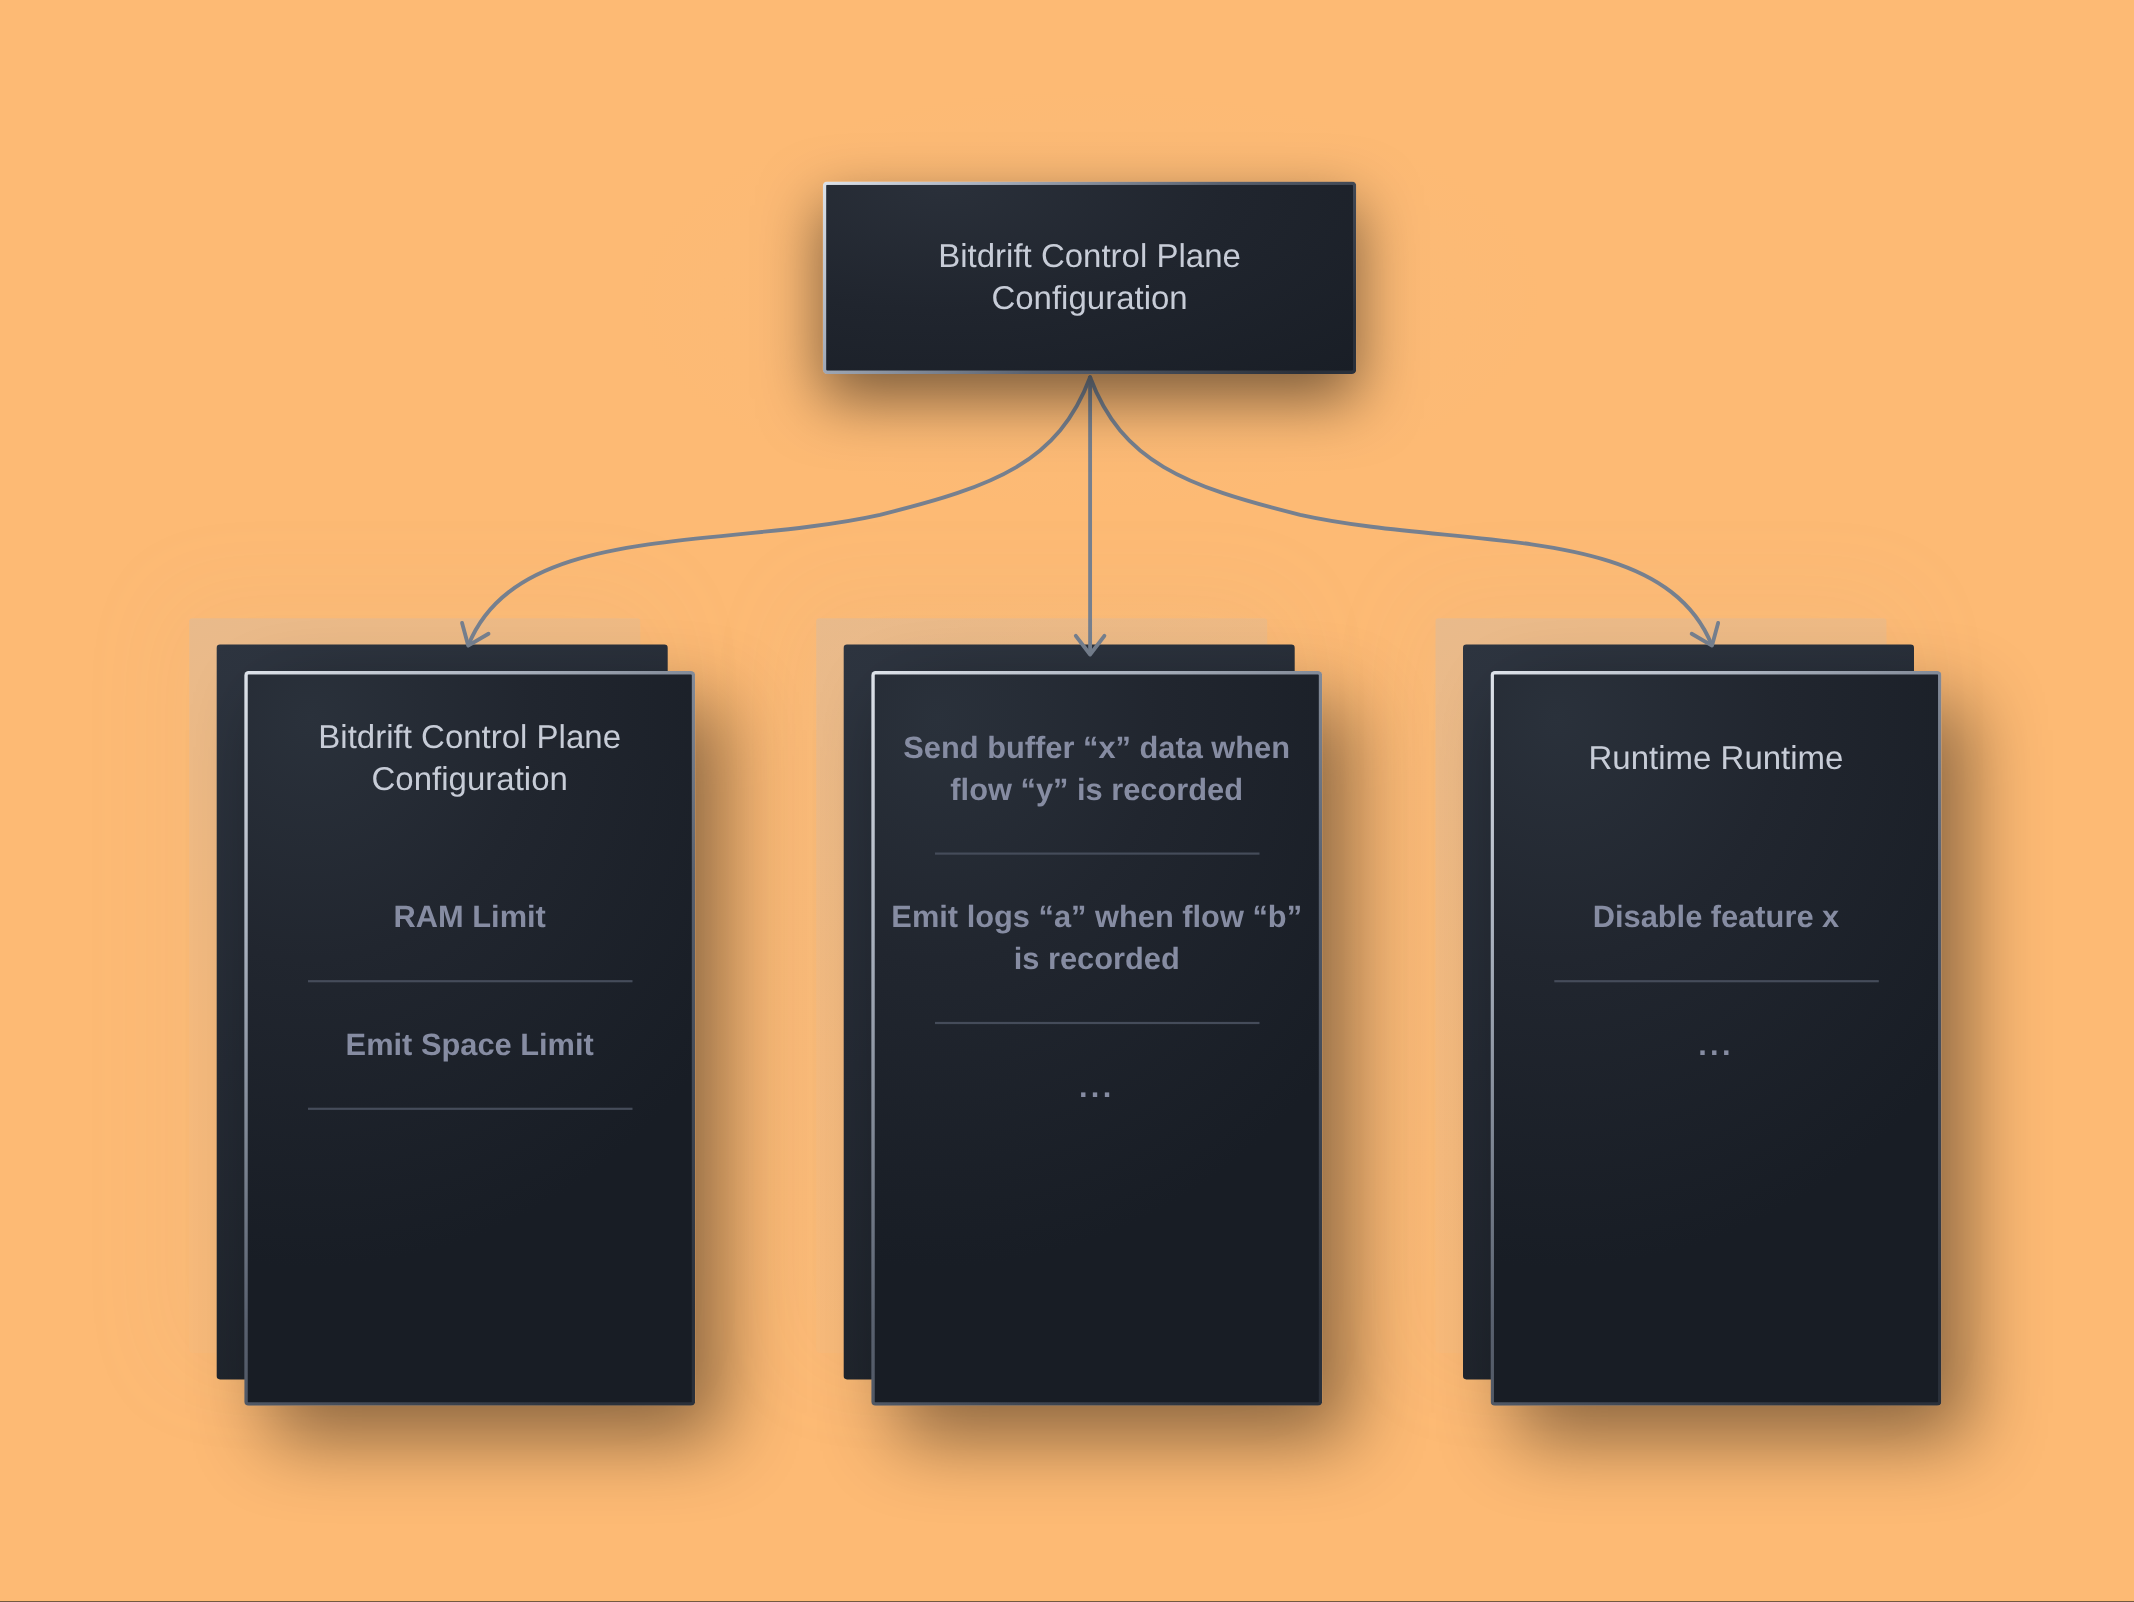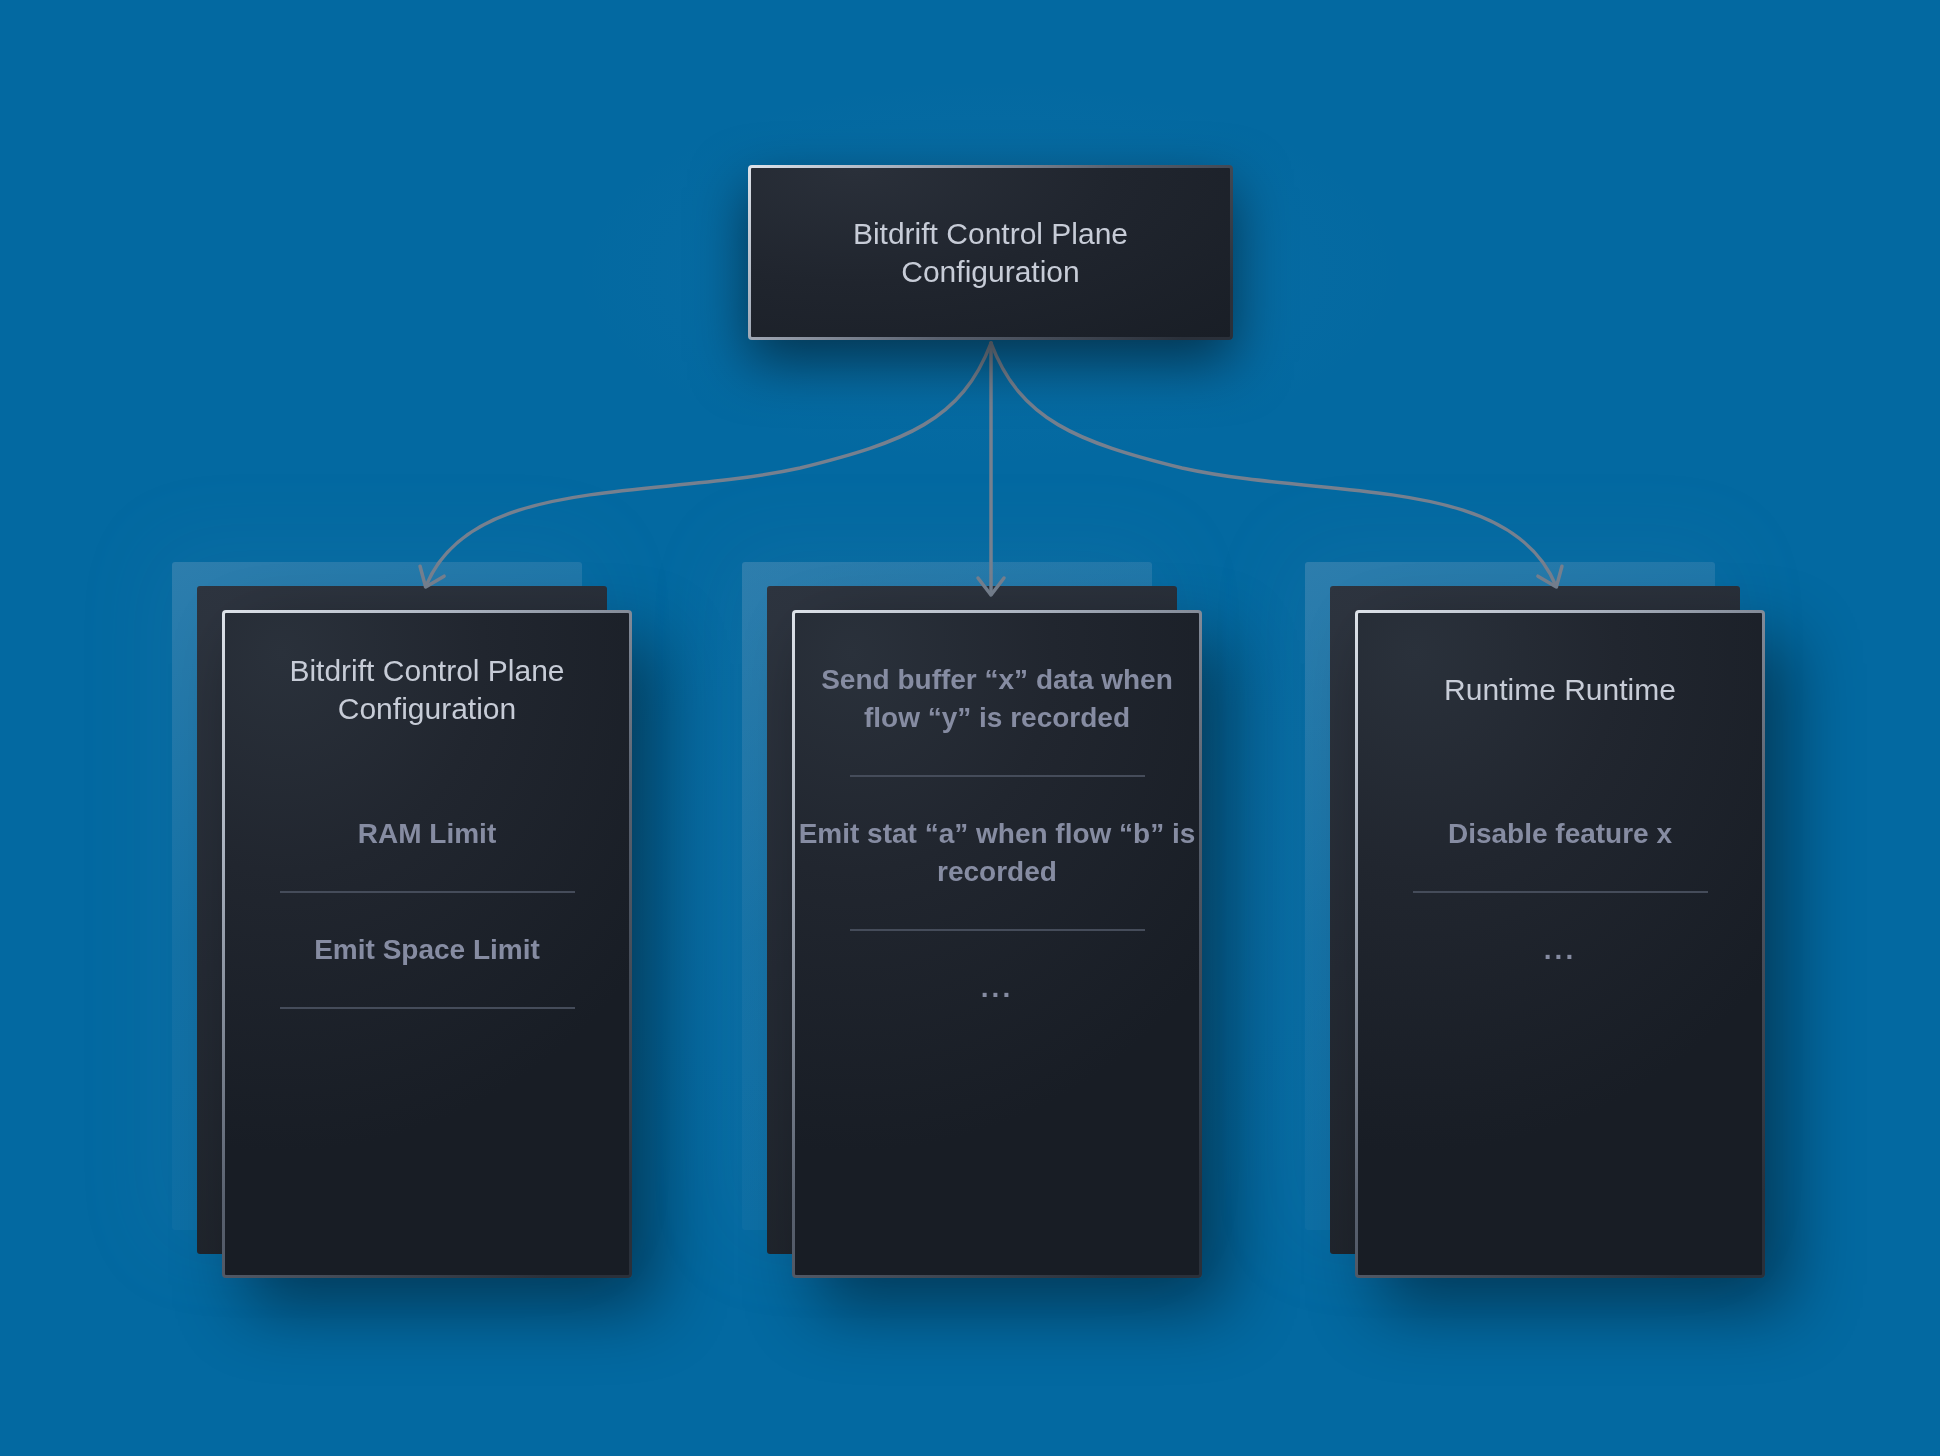--- a/index.html
+++ b/index.html
@@ -1,18 +1,18 @@
 <!DOCTYPE html>
 <html><head>
 <meta charset="utf-8">
 <style>
   html,body{margin:0;padding:0;background:#14181f;}
   #canvas{
     position:relative;width:1940px;height:1456px;overflow:hidden;
-    background:#0369a1;
+    background:#fdba74;
     font-family:"Liberation Sans","DejaVu Sans",sans-serif;
     -webkit-font-smoothing:antialiased;
   }
   
   .glow{position:absolute;pointer-events:none;z-index:1;}
   #glow-top{left:440px;top:20px;width:1100px;height:560px;
     background:radial-gradient(ellipse 55% 50% at 50% 45%, rgba(165,185,215,0.055) 0%, rgba(165,185,215,0.0) 70%);}
   #glow-mid{left:120px;top:380px;width:1700px;height:1000px;
     background:radial-gradient(ellipse 50% 50% at 50% 50%, rgba(150,170,200,0.035) 0%, rgba(150,170,200,0.0) 75%);}
 
@@ -104,21 +104,21 @@
     </div>
   </div>
 
   <div class="stack" id="stack-center">
     <div class="ghost g2"></div>
     <div class="ghost g1"></div>
     <div class="card">
       <div class="card-items">
         <div class="item"><span class="mw250">Send buffer “x” data when flow “y” is recorded</span></div>
         <div class="divider"></div>
-        <div class="item"><span class="mw260">Emit stat “a” when flow “b” is recorded</span></div>
+        <div class="item"><span class="mw260">Emit logs “a” when flow “b” is recorded</span></div>
         <div class="divider"></div>
         <div class="item dots"><span>...</span></div>
       </div>
     </div>
   </div>
 
   <div class="stack" id="stack-right">
     <div class="ghost g2"></div>
     <div class="ghost g1"></div>
     <div class="card">

